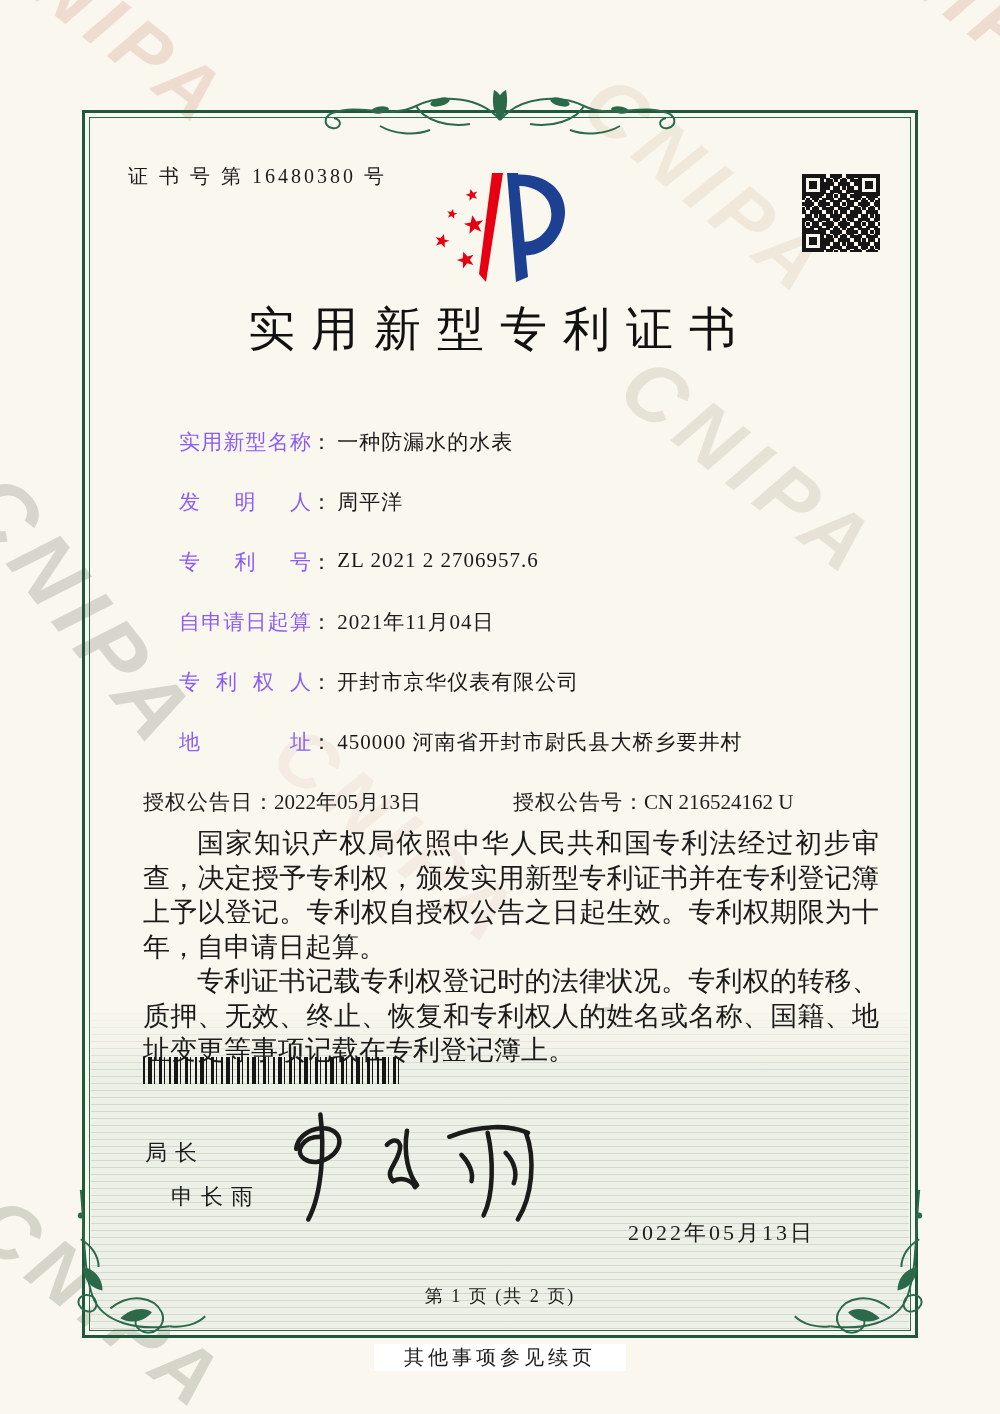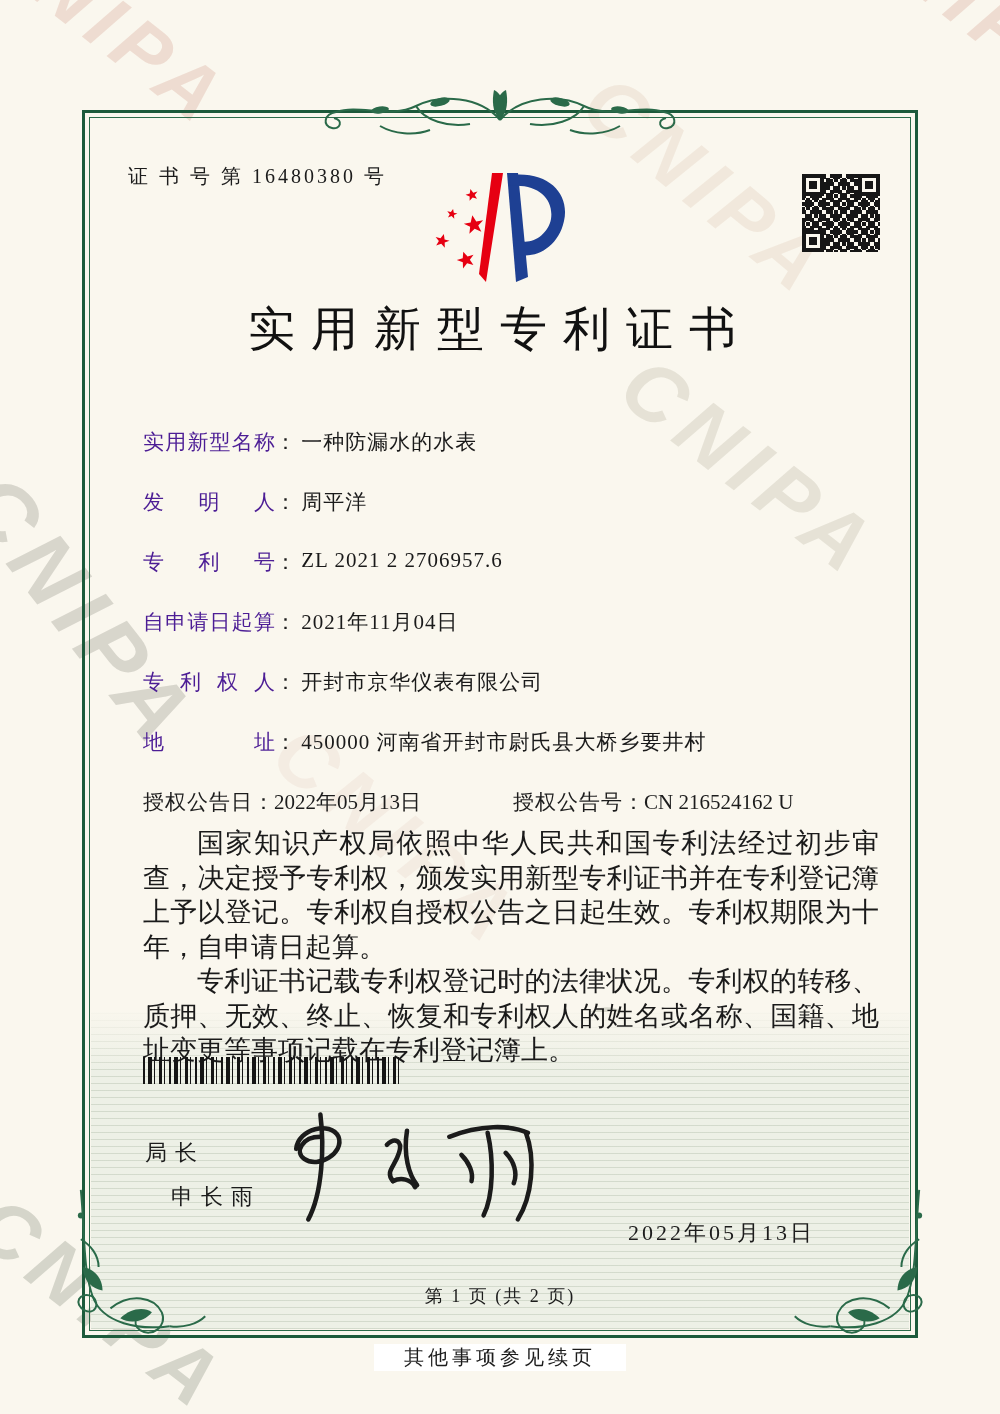--- a/index.html
+++ b/index.html
@@ -48,21 +48,21 @@
   .qr .qf{position:absolute;width:14px;height:14px;border:4px solid #161616;background:#FAF7EE;}
   .qr .qf::after{content:"";position:absolute;left:3px;top:3px;width:8px;height:8px;background:#161616;}
   .qf.tl{left:0;top:0;} .qf.tr{right:0;top:0;} .qf.bl{left:0;bottom:0;}
 
   .title{position:absolute;left:0;right:0;top:298px;text-align:center;
     font-size:47px;font-weight:normal;letter-spacing:16px;color:#111;z-index:3;}
 
   .fields{position:absolute;left:143px;top:428px;width:745px;z-index:3;font-size:21px;}
   .frow{height:60px;white-space:nowrap;}
   .flabel{display:inline-block;width:132px;text-align:justify;text-align-last:justify;
-    vertical-align:top;color:#4c1d95;}
+    vertical-align:top;color:#8b5cf6;margin-left:36px;}
   .fcolon{display:inline-block;vertical-align:top;}
   .fvalue{display:inline-block;vertical-align:top;letter-spacing:1px;color:#1a1a1a;text-align:center;}
 
   .grantrow{position:absolute;left:143px;top:788px;width:745px;font-size:21px;
     white-space:nowrap;z-index:3;}
   .grant-no{position:absolute;left:370px;top:0;}
   .glabel{letter-spacing:1px;margin-top:18px;}
 
   .paras{position:absolute;left:143px;top:826px;width:736px;z-index:3;
     font-size:27px;line-height:34.5px;text-align:justify;color:#1a1a1a;}

